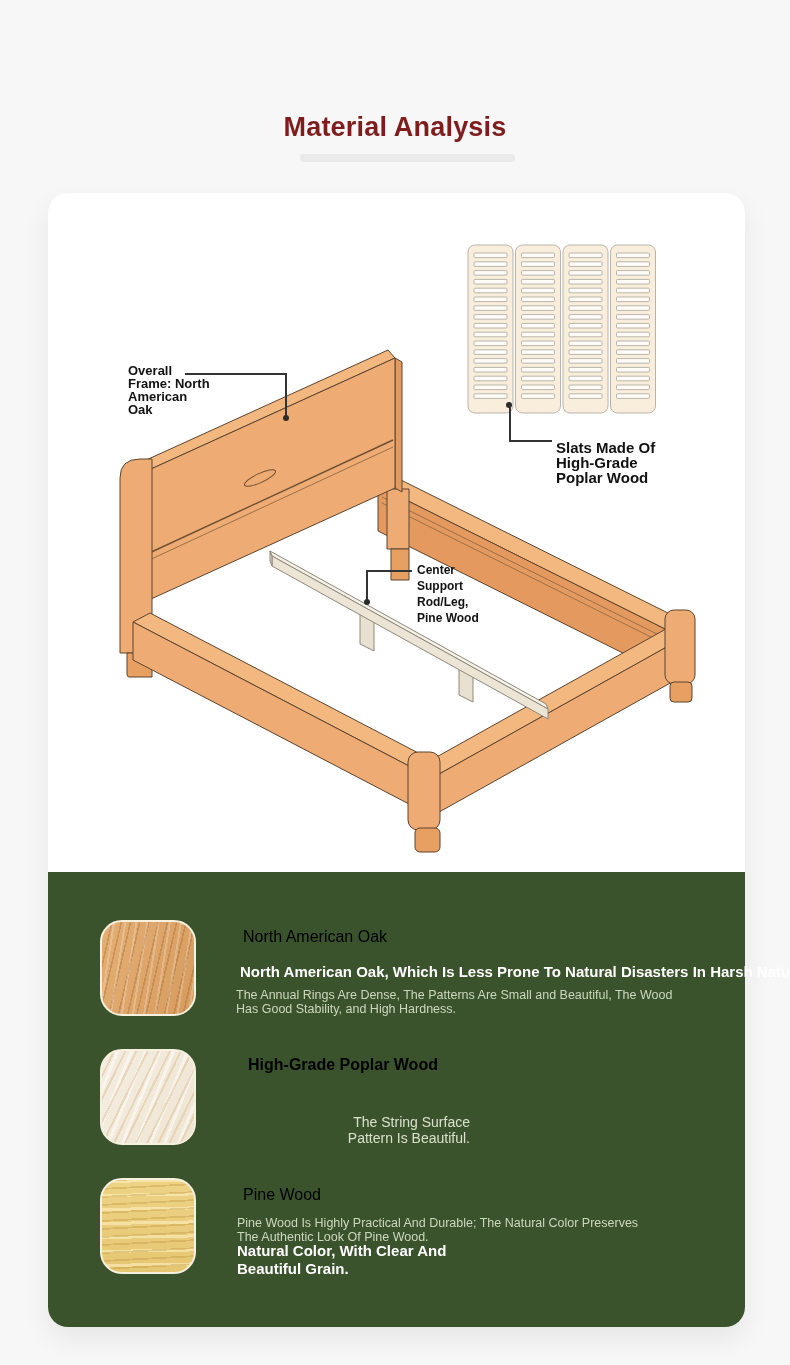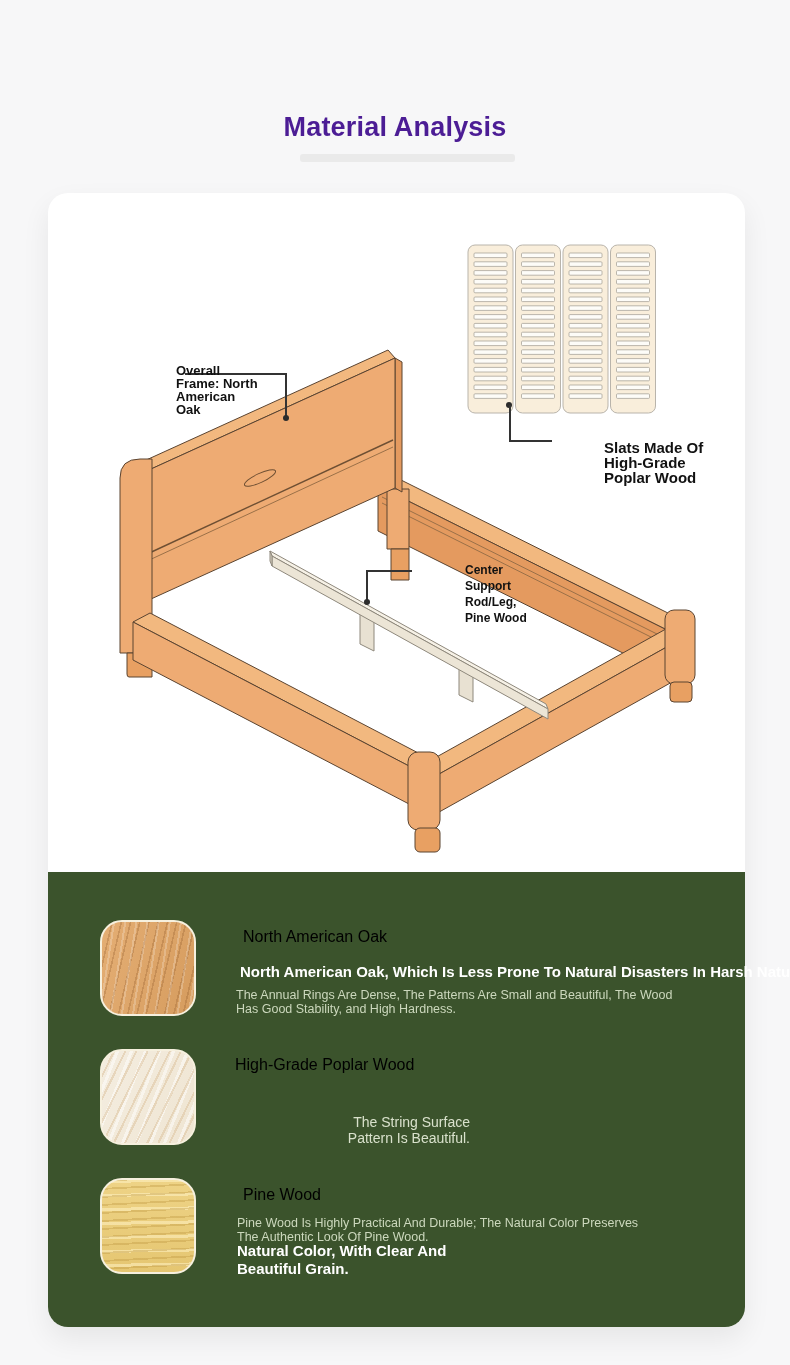--- a/index.html
+++ b/index.html
@@ -5,35 +5,35 @@
   html,body{margin:0;padding:0;background:#f7f7f8;}
   .stage{
     position:relative;width:790px;height:1365px;margin:0 auto;
     background:#f7f7f8;overflow:hidden;
     font-family:"Liberation Sans",sans-serif;
   }
   .abs{position:absolute;}
   .title-band{left:300px;top:154px;width:215px;height:8px;background:#eaeaea;border-radius:3px;}
   .page-title{
     left:0;top:112px;width:790px;text-align:center;
-    font-size:27px;font-weight:700;color:#4c1d95;letter-spacing:.2px;
+    font-size:27px;font-weight:700;color:#7f1d1d;letter-spacing:.2px;
   }
   .card{
     left:48px;top:193px;width:697px;height:1134px;background:#ffffff;
     border-radius:20px;box-shadow:0 12px 28px rgba(0,0,0,.07);
   }
   .green-panel{
     left:48px;top:872px;width:697px;height:455px;
     background:#3b532c;border-radius:0 0 20px 20px;
   }
   .bed-svg{left:48px;top:193px;width:697px;height:679px;}
   
   .cline{background:#333333;}
   .cdot{width:6px;height:6px;border-radius:3px;background:#2b2b2b;}
-  .callout{color:#111;font-weight:700;white-space:pre-line;margin-left:48px;}
+  .callout{color:#111;font-weight:700;white-space:pre-line;}
   .callout.frame{left:128px;top:364px;font-size:13px;line-height:13px;}
   .callout.slats{left:556px;top:440px;font-size:15px;line-height:15px;}
   .callout.support{left:417px;top:562px;font-size:12px;line-height:16px;}
   
   .swatch{width:96px;height:96px;border-radius:22px;border:2px solid #f6f0de;box-sizing:border-box;}
   .swatch.oak{
     background:
       repeating-linear-gradient(99deg, rgba(255,255,255,.22) 0 2px, rgba(255,255,255,0) 2px 11px),
       repeating-linear-gradient(103deg, rgba(146,92,44,.30) 0 1.6px, rgba(146,92,44,0) 1.6px 9px),
       linear-gradient(110deg,#e4ae74,#d69c5e);
@@ -211,21 +211,21 @@
 
   <div class="abs green-panel"></div>
 
   <div class="abs swatch oak" style="left:100px;top:920px;"></div>
   <div class="abs mat-label" style="left:243px;top:928px;">North American Oak</div>
   <div class="abs mat-headline nowrap" style="left:240px;top:963px;">North American Oak, Which Is Less Prone To Natural Disasters In Harsh Natural Environments</div>
   <div class="abs mat-body" style="left:236px;top:988px;">The Annual Rings Are Dense, The Patterns Are Small and Beautiful, The Wood
 Has Good Stability, and High Hardness.</div>
 
   <div class="abs swatch poplar" style="left:100px;top:1049px;"></div>
-  <div class="abs mat-label" style="left:235px;top:1056px;">High-Grade Poplar Wood</div>
+  <div class="abs mat-label" style="left:248px;top:1056px;font-weight:bold;">High-Grade Poplar Wood</div>
   <div class="abs mat-overlay" style="left:285px;top:1114px;width:185px;">The String Surface
 Pattern Is Beautiful.</div>
 
   <div class="abs swatch pine" style="left:100px;top:1178px;"></div>
   <div class="abs mat-label" style="left:243px;top:1186px;">Pine Wood</div>
   <div class="abs mat-body" style="left:237px;top:1216px;">Pine Wood Is Highly Practical And Durable; The Natural Color Preserves
 The Authentic Look Of Pine Wood.</div>
   <div class="abs mat-headline lh175" style="left:237px;top:1242px;">Natural Color, With Clear And
 Beautiful Grain.</div>
 

